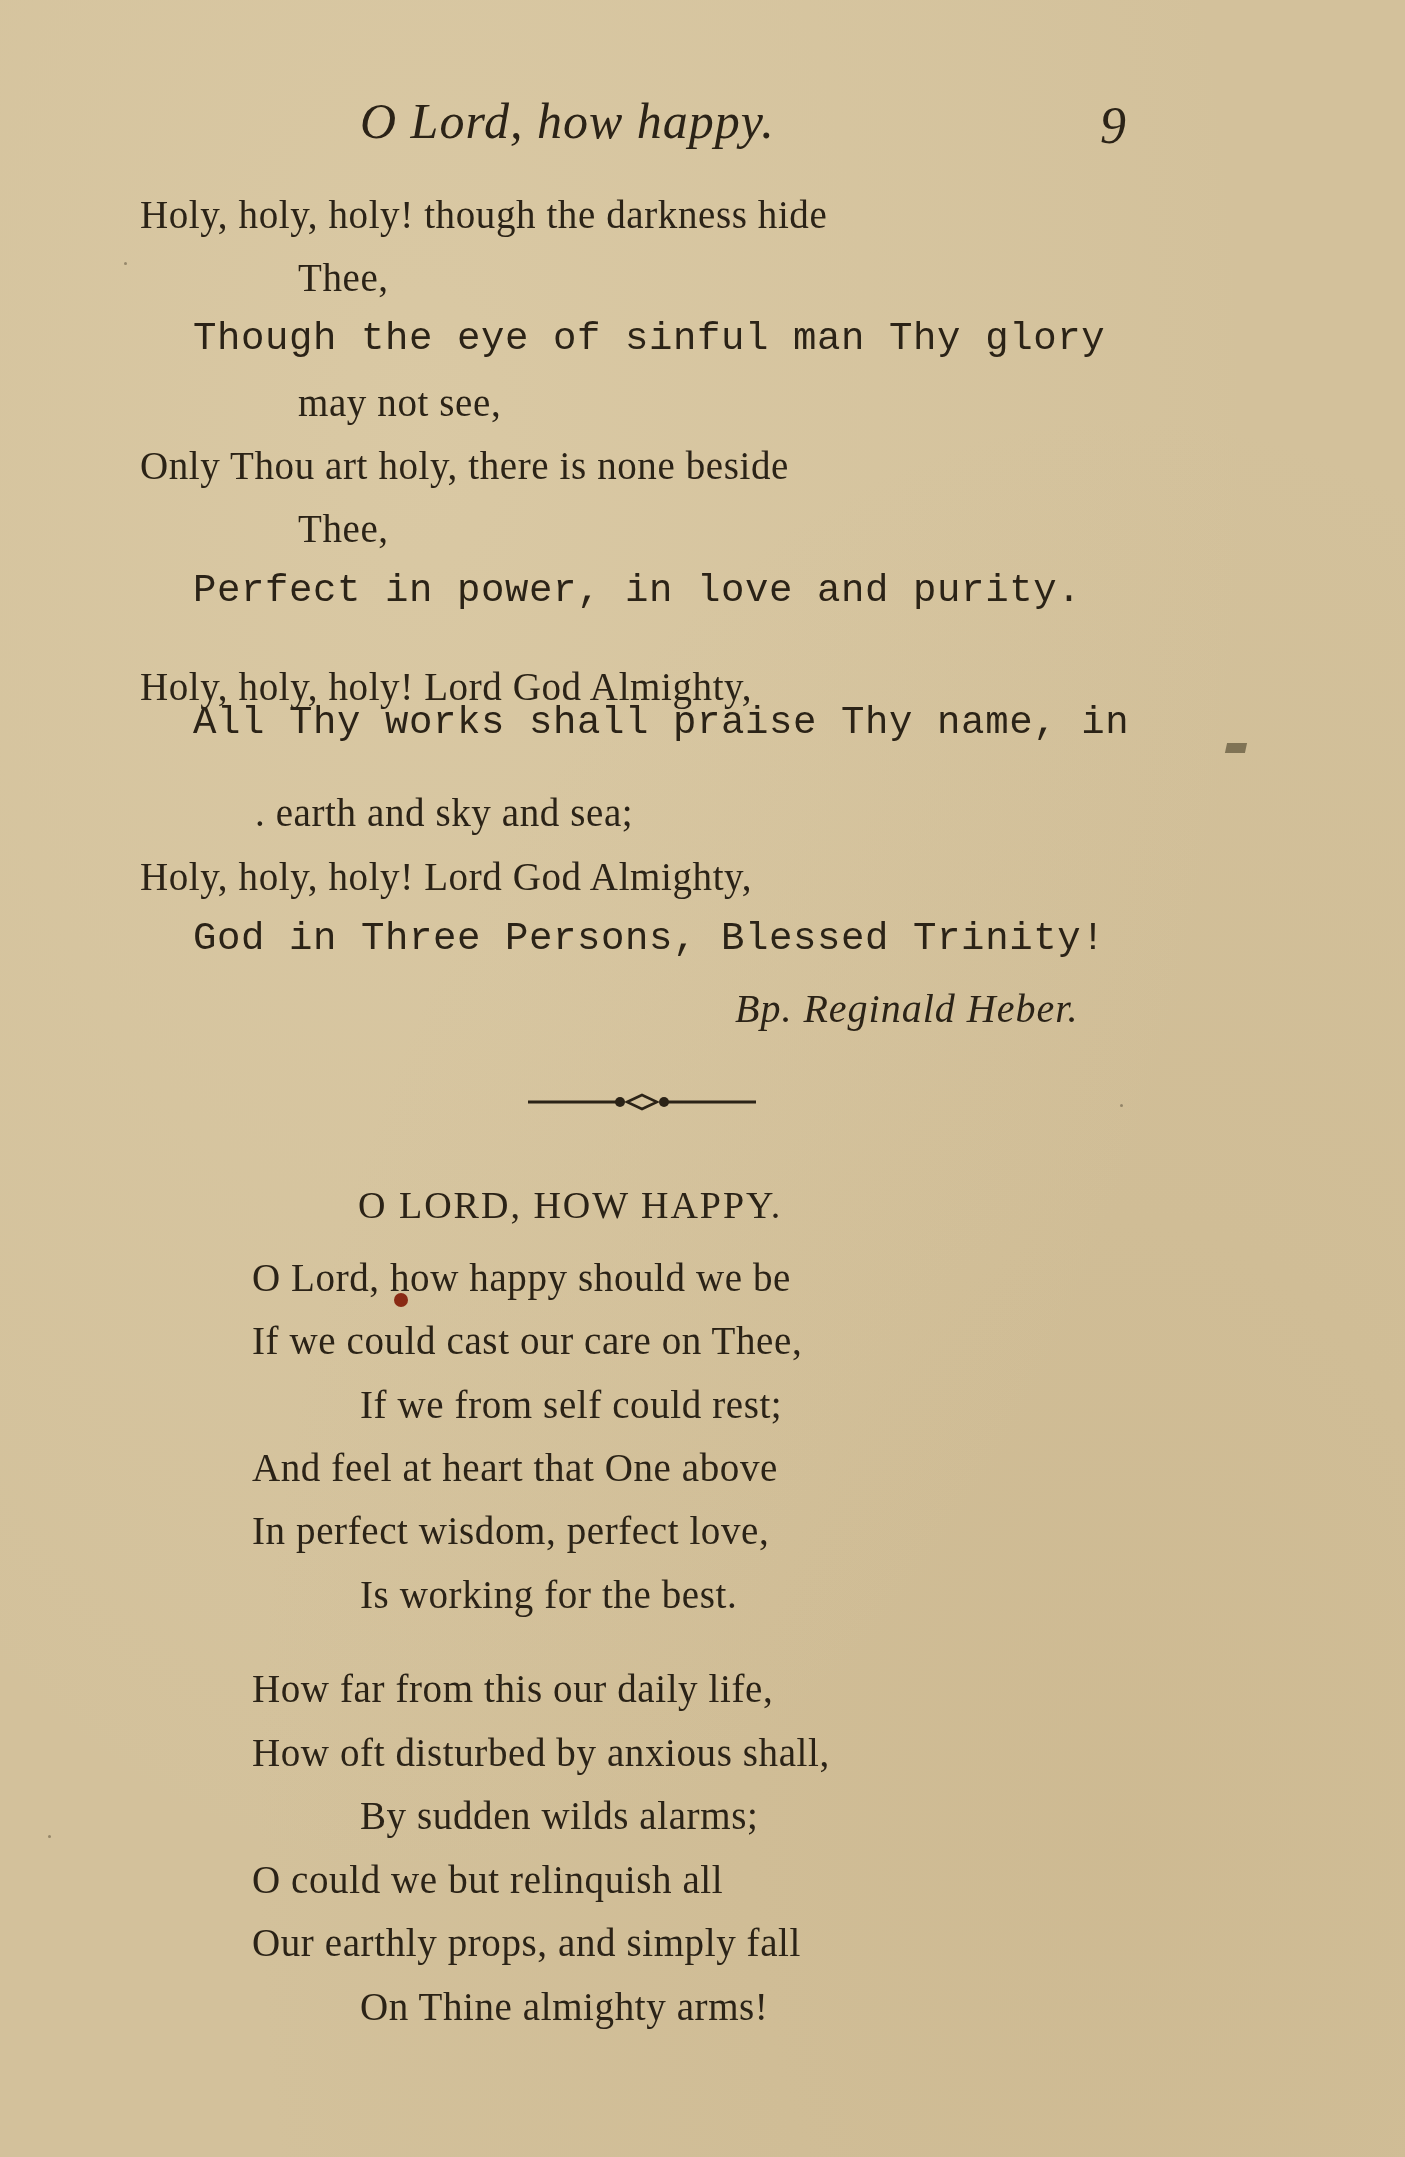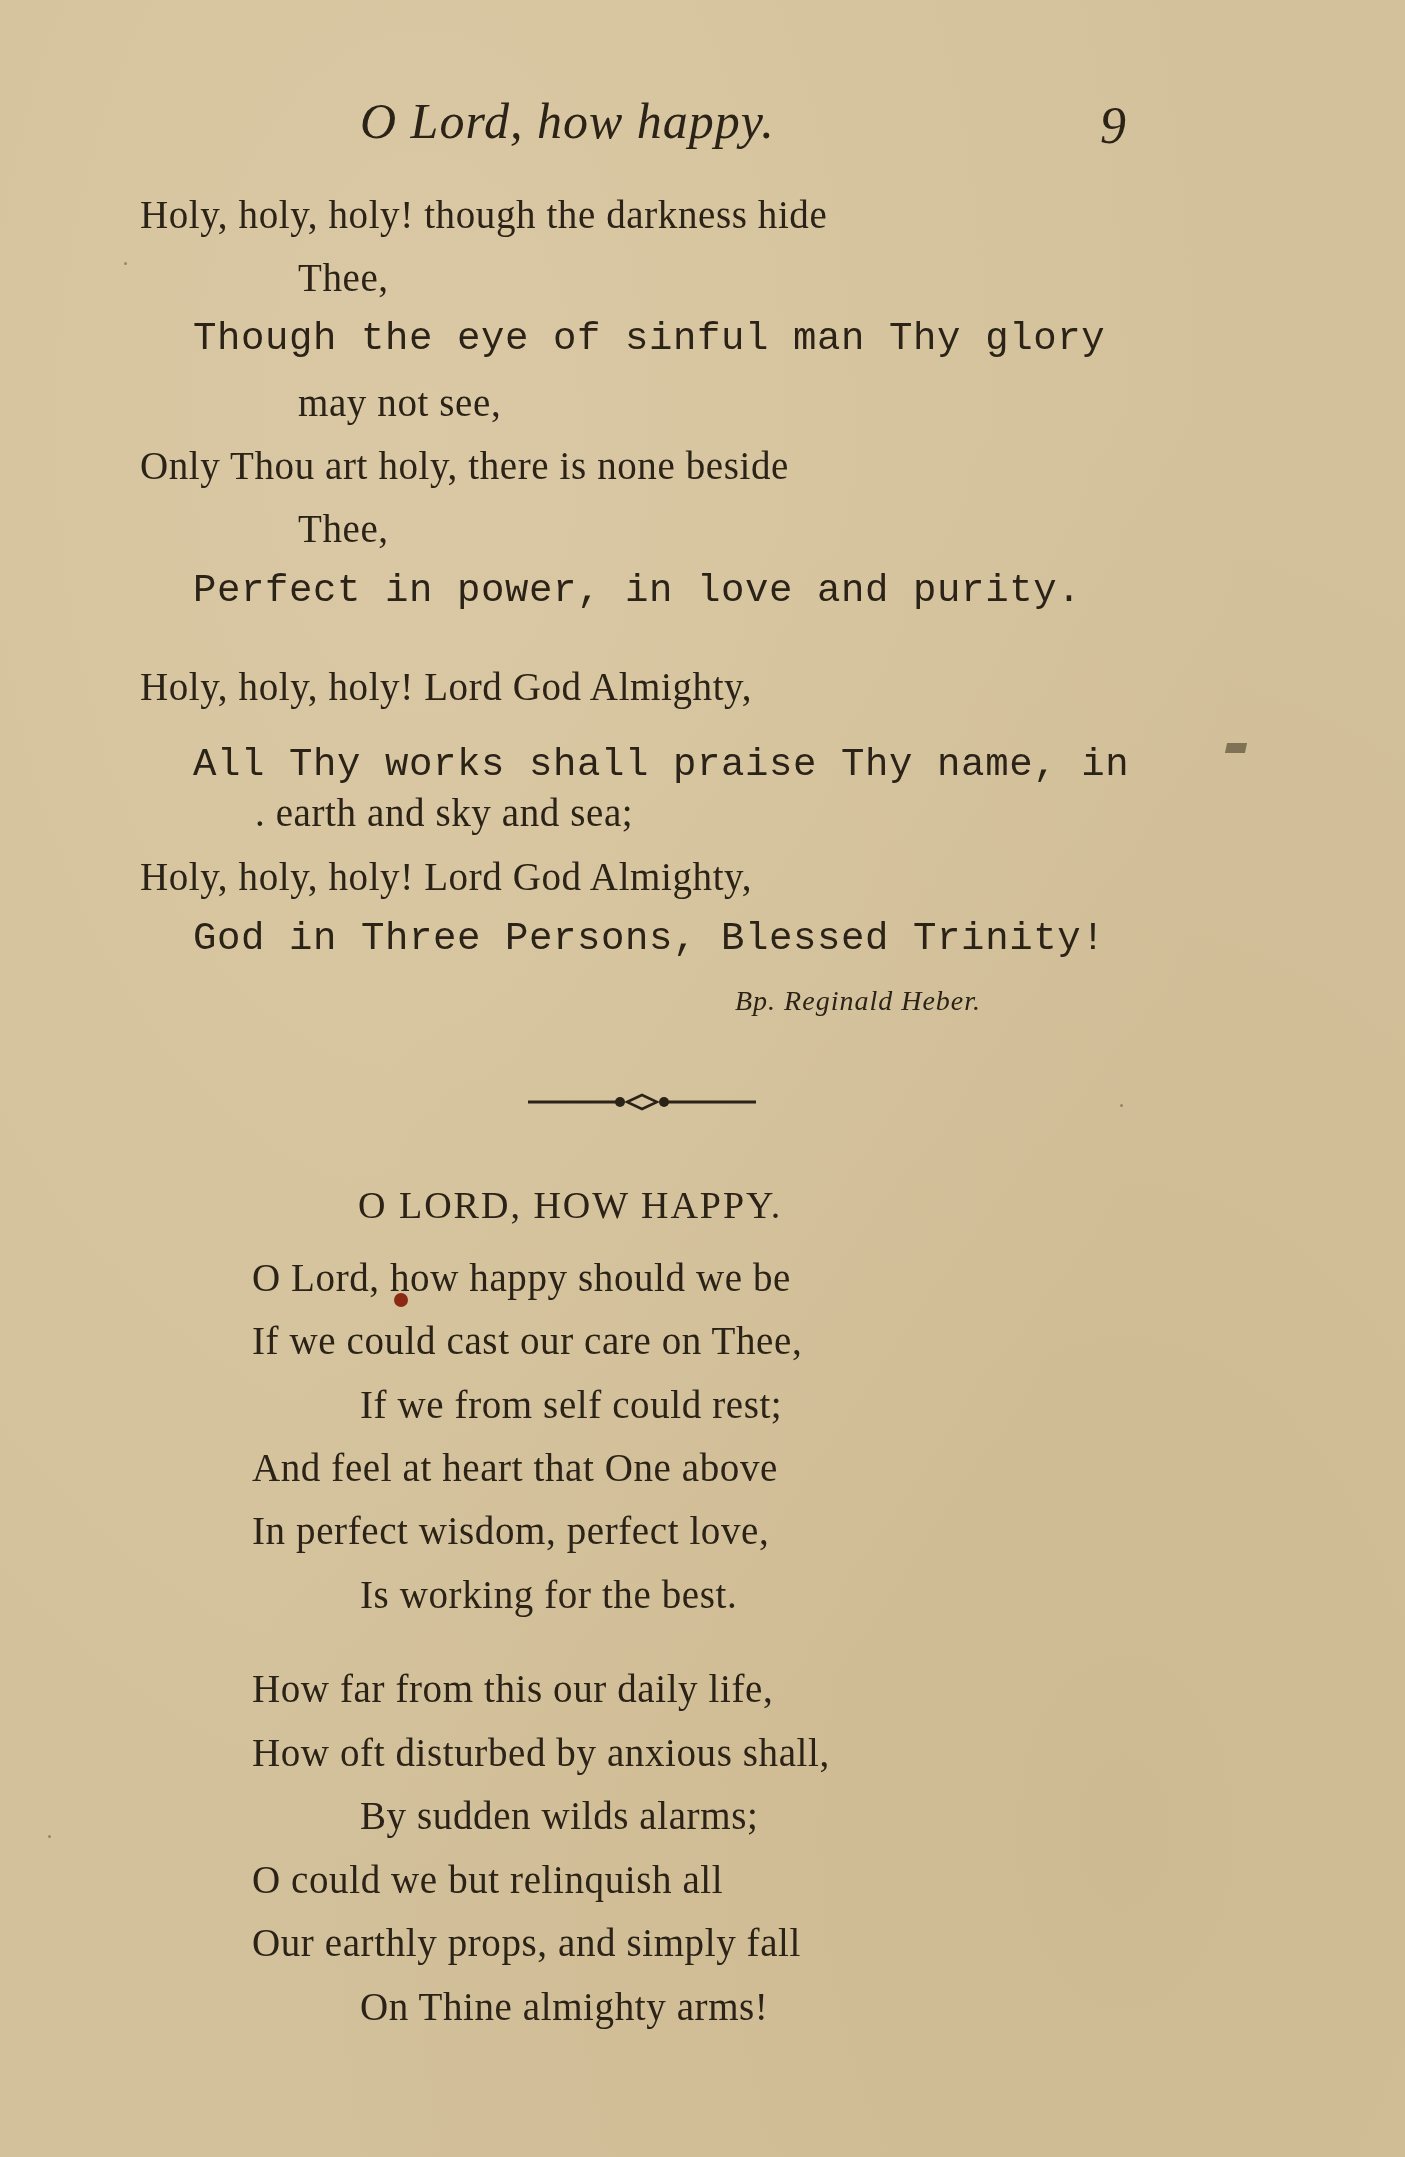--- a/index.html
+++ b/index.html
@@ -30,21 +30,21 @@
       letter-spacing: 0.6px;
     }
     .i0 { left: 140px; }
     .i1 { left: 193px; font-family: Liberation Mono, monospace; }
     .i2 { left: 298px; }
     .j0 { left: 252px; }
     .j1 { left: 360px; }
 
     .attribution {
       position: absolute; left: 735px; top: 985px;
-      font-style: italic; font-size: 28px; letter-spacing: 1px;
+      font-style: italic; font-size: 40px; letter-spacing: 1px;
     }
 
     .divider { position: absolute; left: 528px; top: 1090px; width: 228px; height: 24px; }
 
     .section-title {
       position: absolute; left: 358px; top: 1183px;
       font-size: 38px; letter-spacing: 2px;
     }
 
     .ink-dot {
@@ -72,21 +72,21 @@
       <div class="line i0" style="top:195px">Holy, holy, holy! though the darkness hide</div>
       <div class="line i2" style="top:258px">Thee,</div>
       <div class="line i1" style="top:320px">Though the eye of sinful man Thy glory</div>
       <div class="line i2" style="top:383px">may not see,</div>
       <div class="line i0" style="top:446px">Only Thou art holy, there is none beside</div>
       <div class="line i2" style="top:509px">Thee,</div>
       <div class="line i1" style="top:572px">Perfect in power, in love and purity.</div>
     </div>
     <div>
       <div class="line i0" style="top:667px">Holy, holy, holy! Lord God Almighty,</div>
-      <div class="line i1" style="top:746px">All Thy works shall praise Thy name, in</div>
+      <div class="line i1" style="top:704px">All Thy works shall praise Thy name, in</div>
       <div class="line" style="left:255px;top:793px">. earth and sky and sea;</div>
       <div class="line i0" style="top:857px">Holy, holy, holy! Lord God Almighty,</div>
       <div class="line i1" style="top:920px">God in Three Persons, Blessed Trinity!</div>
     </div>
     <div class="attribution">Bp. Reginald Heber.</div>
   </div>
 
   <svg class="divider" viewBox="0 0 228 24">
     <line x1="0" y1="12" x2="88" y2="12" stroke="#2b2317" stroke-width="3"></line>
     <circle cx="92" cy="12" r="5" fill="#2b2317"></circle>

